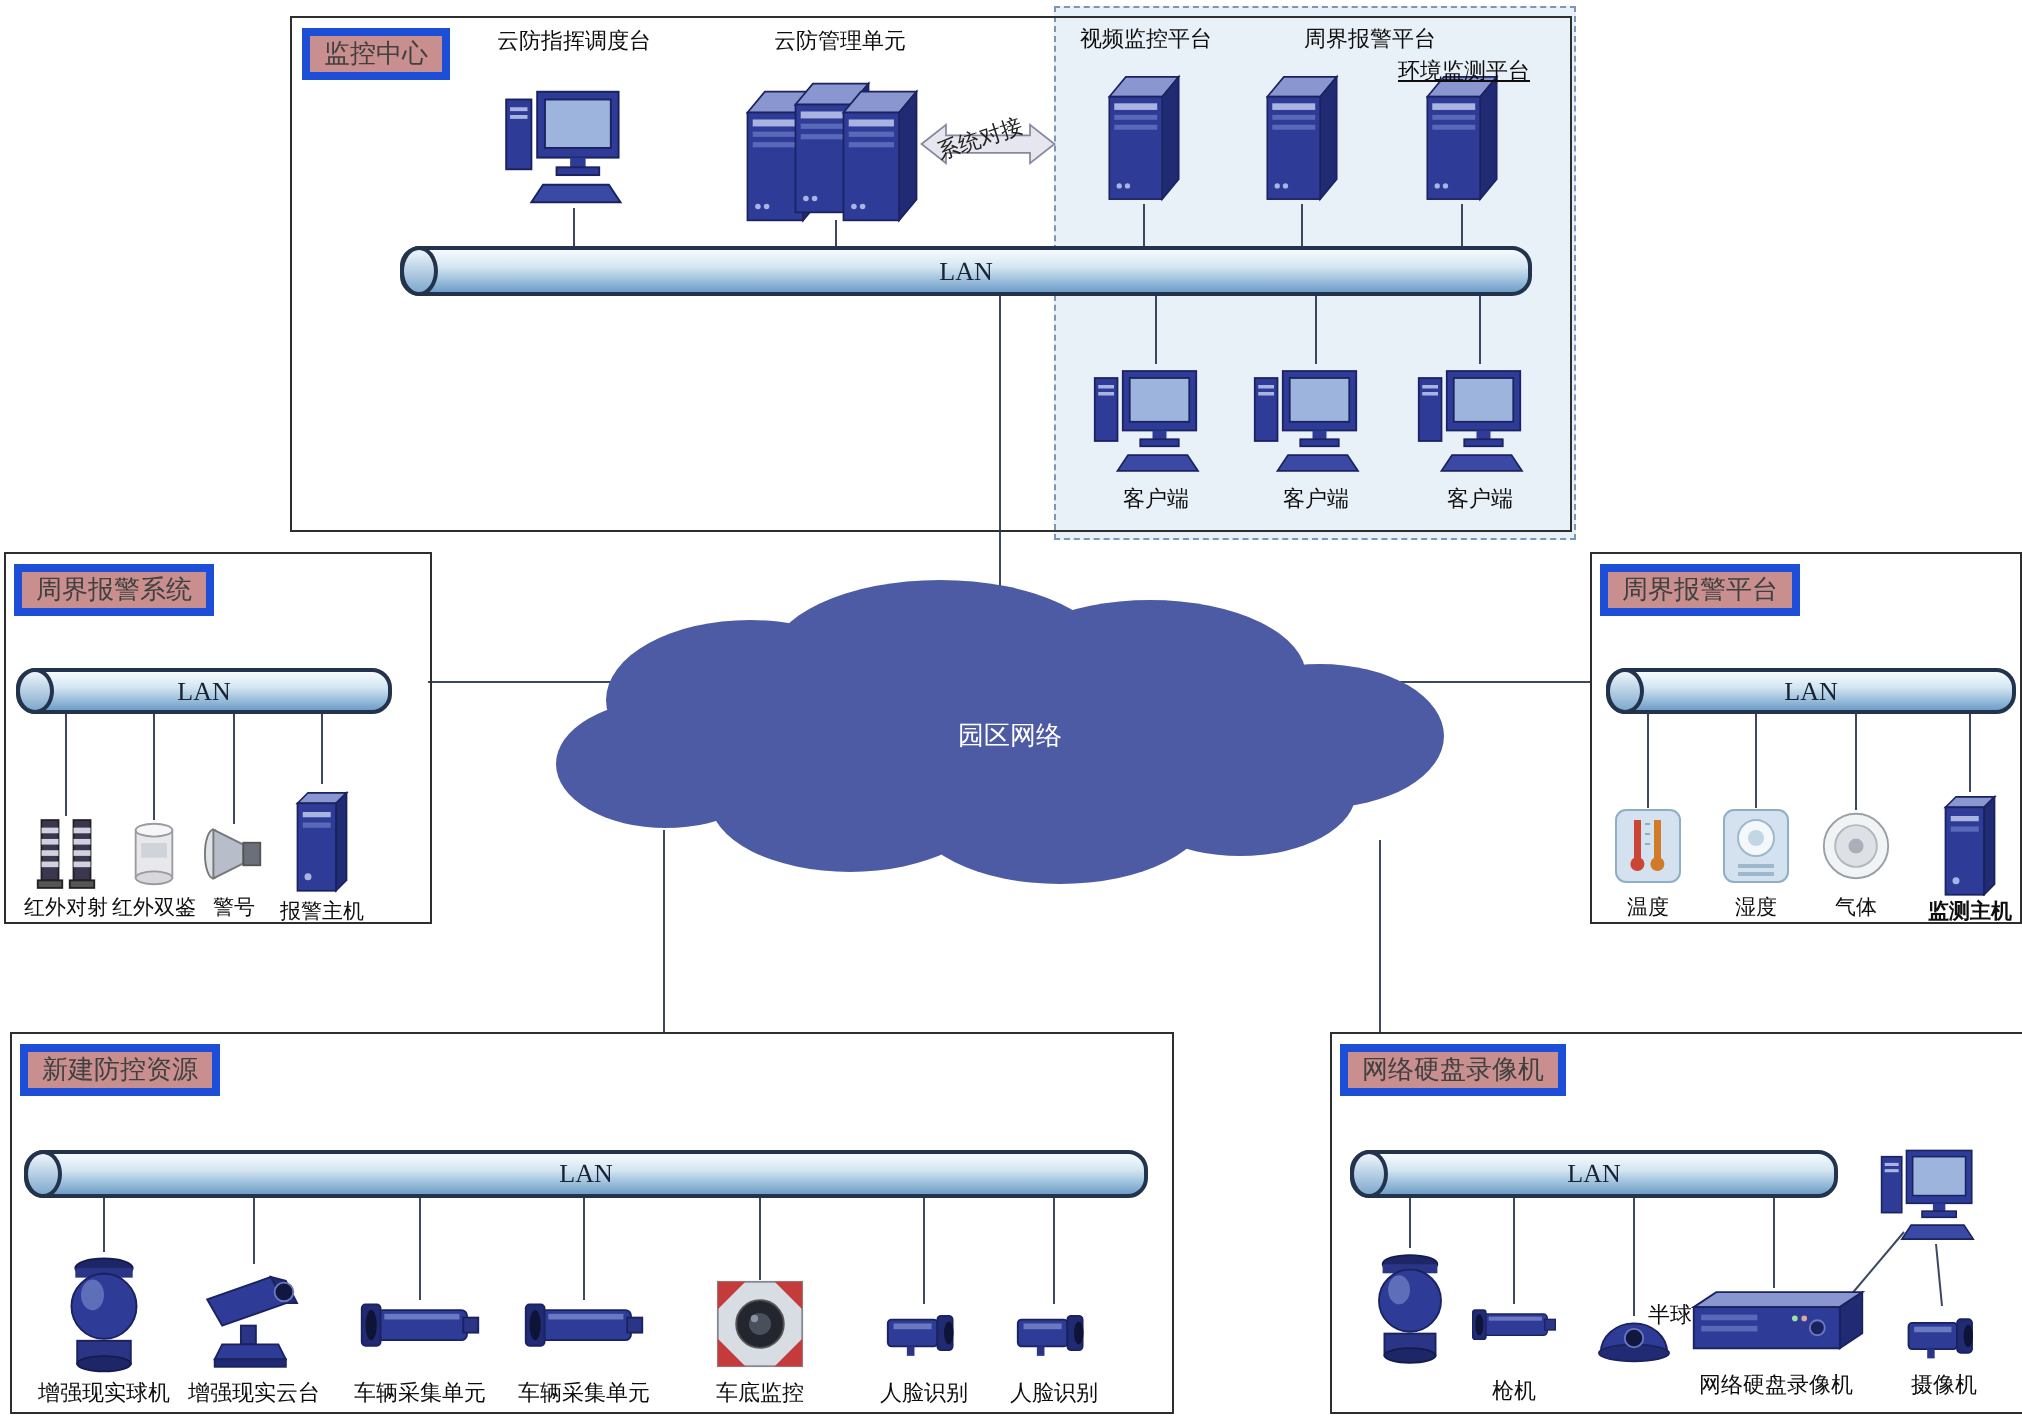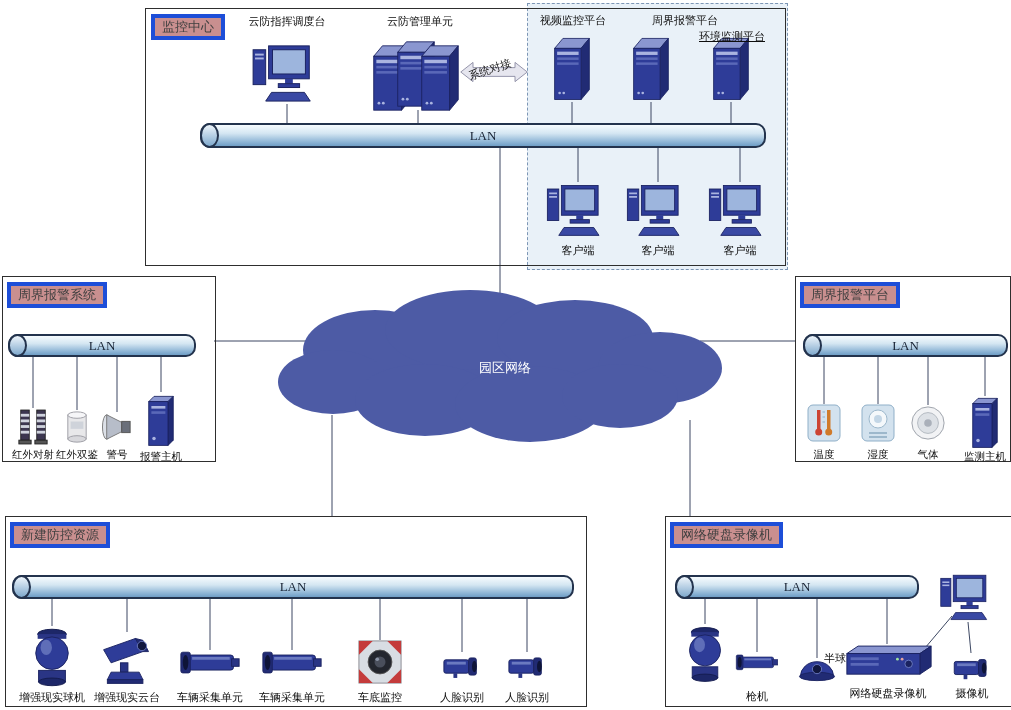--- a/index.html
+++ b/index.html
@@ -322,21 +322,21 @@
         <polygon points="24,8 30,2 30,52 24,58" fill="#212b74" stroke="#1a2260"></polygon>
         <rect x="2" y="8" width="22" height="50" fill="#2e3c98" stroke="#1a2260"></rect>
         <rect x="5" y="13" width="16" height="3" fill="#aab4e0"></rect>
         <rect x="5" y="19" width="16" height="3" fill="#5a68b8"></rect>
         <circle cx="8" cy="50" r="2" fill="#aab4e0"></circle>
       </svg>
     </div>
   <div class="lbl sm" style="left:810px;top:448px;width:28px;">温度</div>
   <div class="lbl sm" style="left:864px;top:448px;width:28px;">湿度</div>
   <div class="lbl sm" style="left:914px;top:448px;width:28px;">气体</div>
-  <div class="lbl sm" style="left:962px;top:450px;width:46px;">监测主机</div>
+  <div class="lbl sm" style="left:962px;top:450px;width:46px;font-weight:bold;">监测主机</div>
 
   <div class="box" style="left:5px;top:516px;width:580px;height:189px;"></div>
   <div class="chip" style="left:10px;top:522px;">新建防控资源</div>
   <div class="lan" style="left:12px;top:575px;width:558px;height:20px;">
     <div class="cap"></div>
     <div class="lan-text">LAN</div>
   </div>
   <div class="icon" style="left:30px;top:626px;width:44px;height:62px;">
       <svg viewBox="0 0 46 64">
         <ellipse cx="23" cy="8" rx="15" ry="5" fill="#1d2768" stroke="#141b4e"></ellipse>

